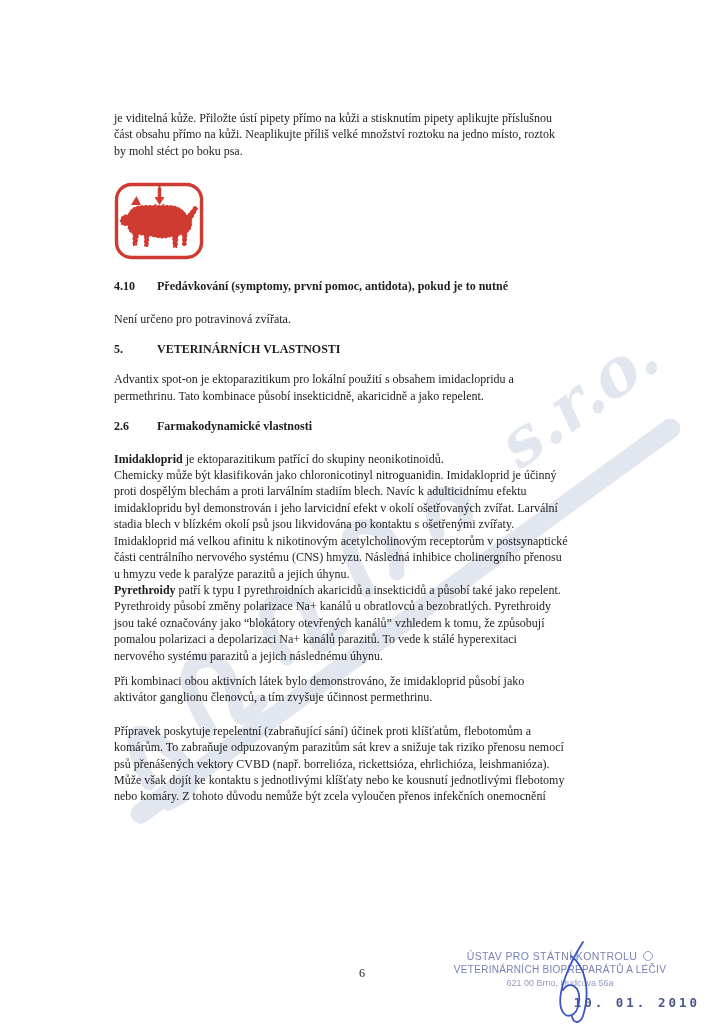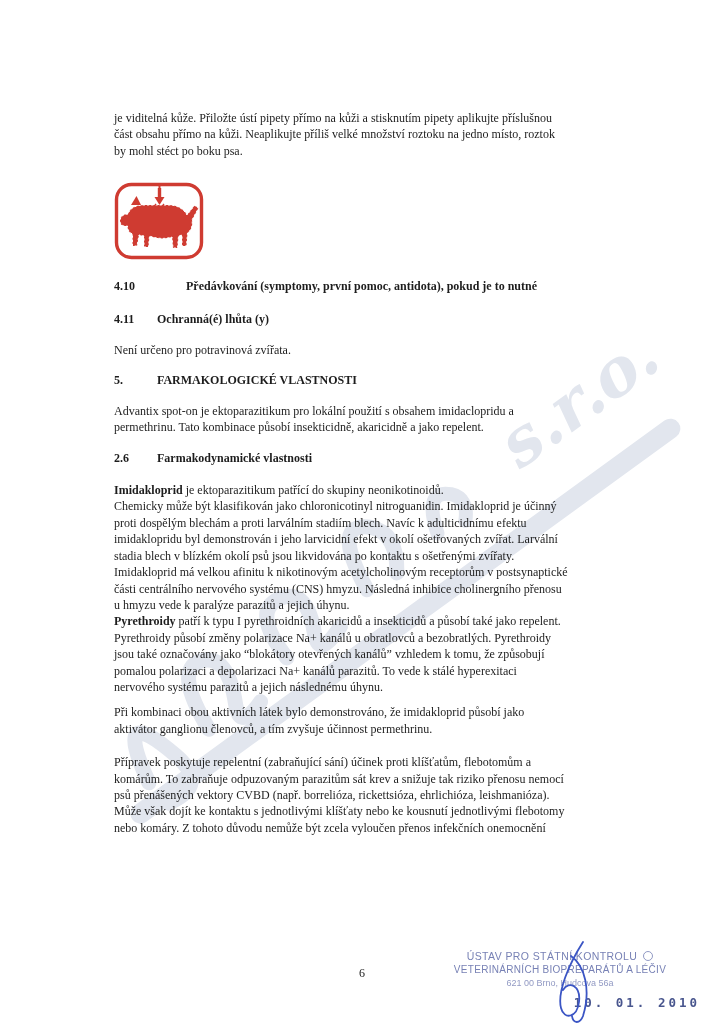--- a/index.html
+++ b/index.html
@@ -14,21 +14,21 @@
     position:absolute;left:114px;top:110px;width:536px;z-index:1;
     font-size:12px;line-height:16.4px;
   }
   .para{margin:0;white-space:pre-line;}
   .para b{font-weight:bold;}
   .hrow{display:flex;font-weight:bold;margin:0;}
   .hnum{width:43px;flex:0 0 43px;}
   
   .p-intro{margin-bottom:23px;}
   .icon-block{margin-bottom:18px;height:78px;}
-  .h-410{margin-bottom:16px;gap:29px;}
+  .h-410{margin-bottom:16px;}
   .p-overdose{margin-bottom:15px;}
   .h-411{margin-bottom:15px;}
   .p-withdrawal{margin-bottom:14px;}
   .h-5{margin-bottom:14px;}
   .p-group{margin-bottom:13px;}
   .p-advantix{margin-bottom:14px;}
   .h-51{margin-bottom:16px;}
   .p-dynamics{margin-bottom:9px;}
   .p-combo{margin-bottom:17px;}
   .page-number{
@@ -102,30 +102,26 @@
         </g>
       </svg>
     </div>
 
     <div class="hrow h-410">
       <span class="hnum">4.10</span>
       <span>Předávkování (symptomy, první pomoc, antidota), pokud je to nutné</span>
     </div>
 
 
-    <div class="hrow h-411">
-      <span class="hnum">4.11</span>
-      <span>Ochranná(é) lhůta (y)</span>
-    </div>
 
     <p class="para p-withdrawal">Není určeno pro potravinová zvířata.</p>
 
     <div class="hrow h-5">
       <span class="hnum">5.</span>
-      <span>FARMAKOLOGICKÉ VLASTNOSTI</span>
+      <span>VETERINÁRNÍCH VLASTNOSTI</span>
     </div>
 
 
     <p class="para p-advantix">Advantix spot-on je ektoparazitikum pro lokální použití s obsahem imidaclopridu a
 permethrinu. Tato kombinace působí insekticidně, akaricidně a jako repelent.</p>
 
     <div class="hrow h-51">
       <span class="hnum">2.6</span>
       <span>Farmakodynamické vlastnosti</span>
     </div>

